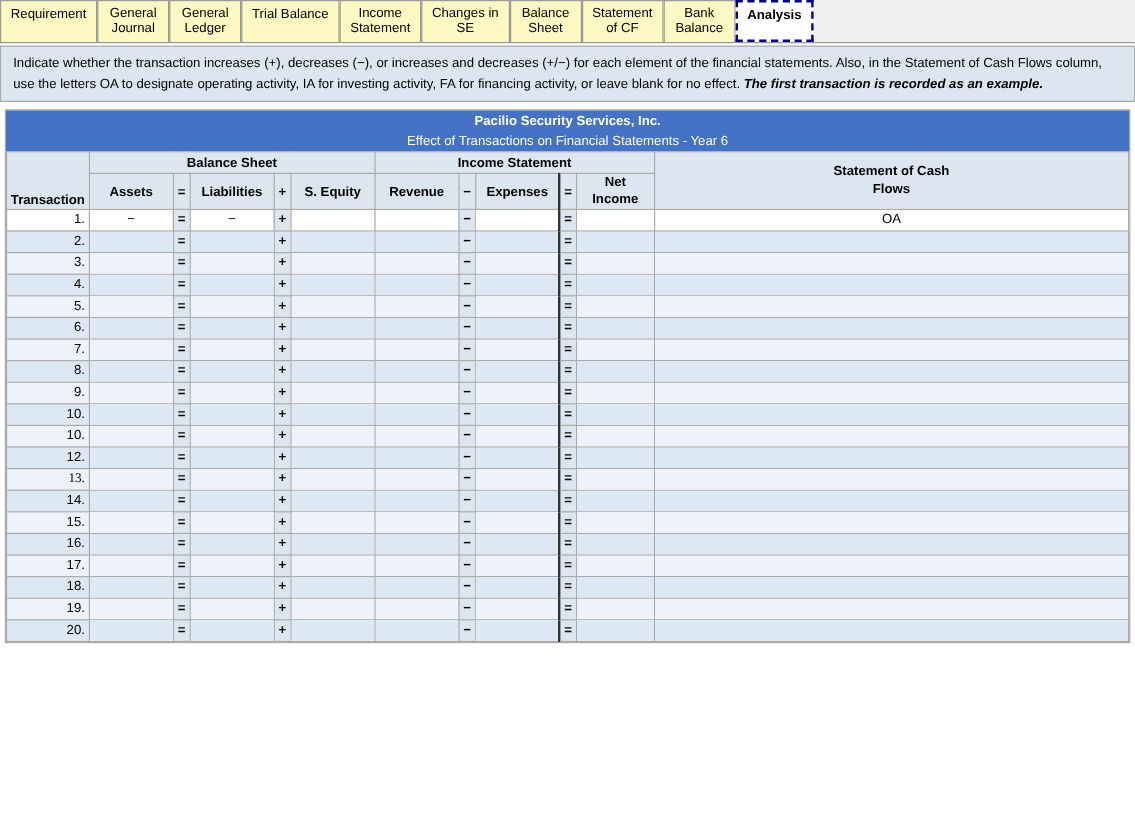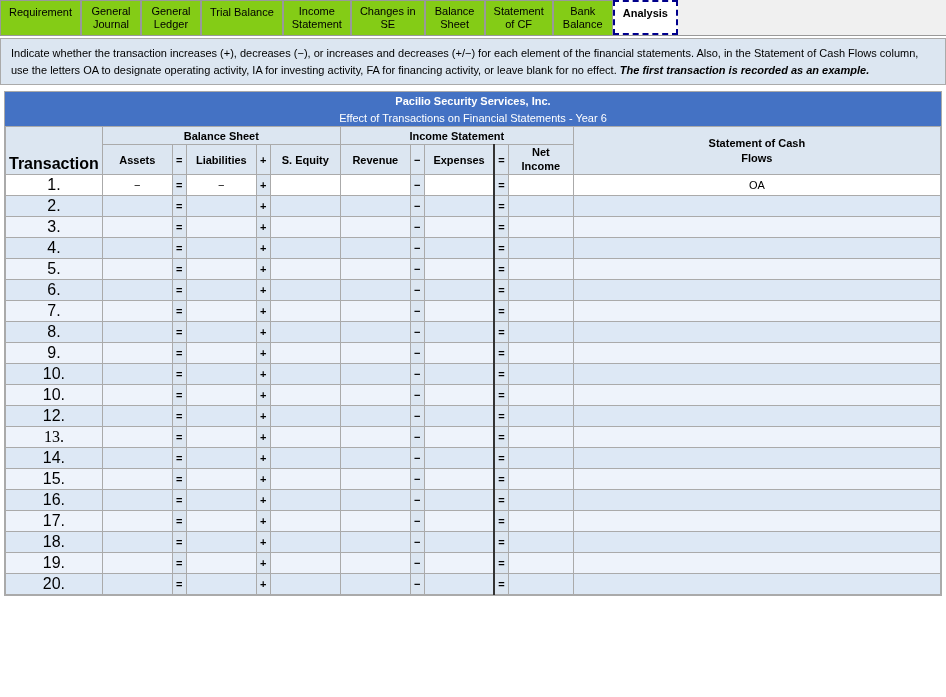--- a/index.html
+++ b/index.html
@@ -9,21 +9,21 @@
     .tabs {
       display: flex;
       border-bottom: 1px solid #999;
       background: #f0f0f0;
       flex-wrap: nowrap;
     }
     .tab {
       padding: 4px 8px;
       border: 1px solid #999;
       border-bottom: none;
-      background: #84cc16;
+      background: #fef9c3;
       cursor: pointer;
       text-align: center;
       font-size: 11px;
       line-height: 1.3;
       min-width: 60px;
       white-space: nowrap;
     }
     .tab.active {
       background: #fff;
       font-weight: bold;
@@ -72,23 +72,23 @@
       border-collapse: collapse;
       font-size: 11px;
     }
     .acct-table th, .acct-table td {
       border: 1px solid #aaa;
       padding: 1px 3px;
       text-align: center;
       height: 18px;
     }
     .acct-table .trans-col {
-      text-align: center;
+      text-align: right;
       width: 55px;
-      font-size: 16px;
+      font-size: 11px;
     }
 
     
     .bs-is-header th {
       background: #dce6f1;
       font-weight: bold;
       border-bottom: 1px solid #aaa;
     }
 
     

